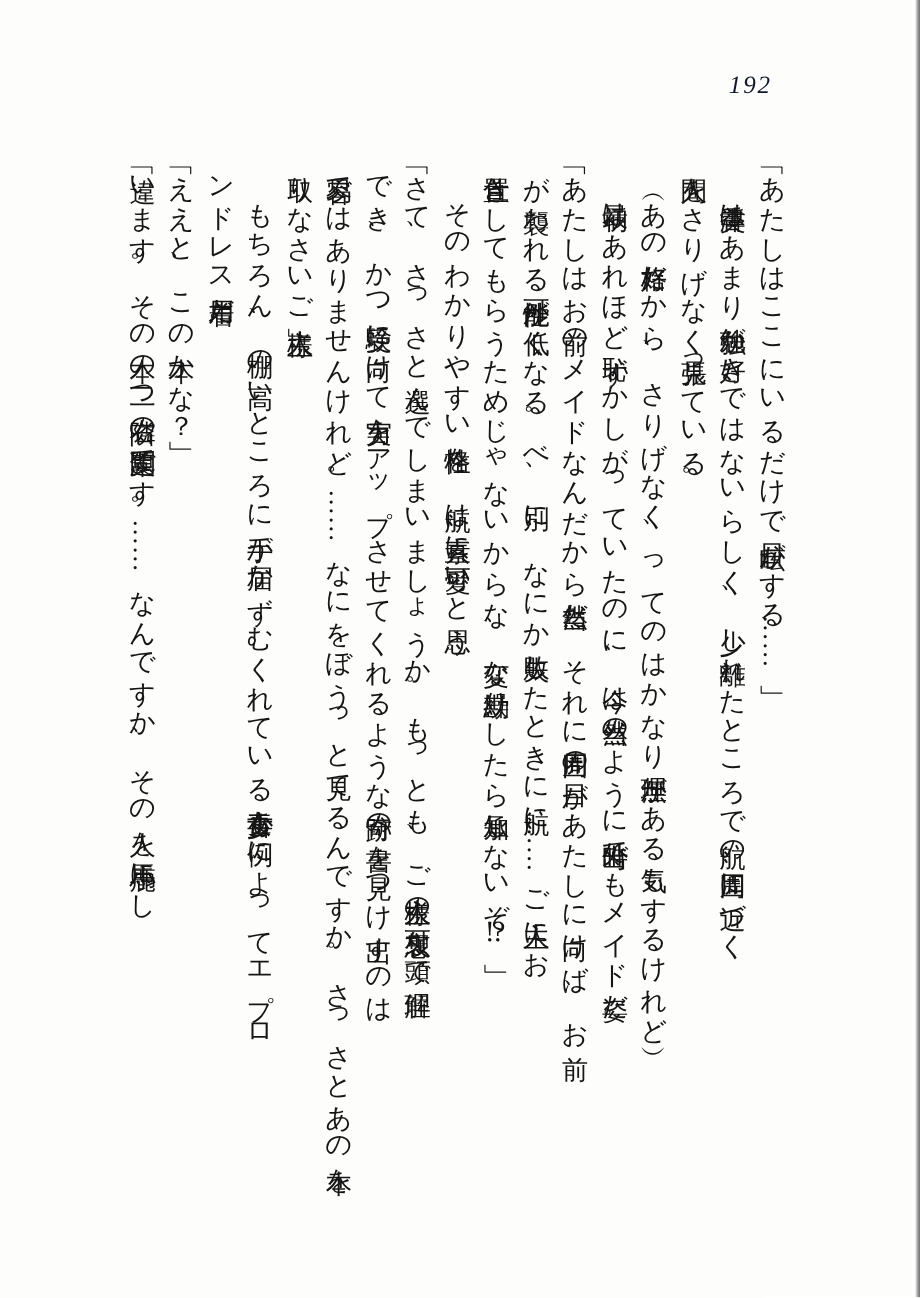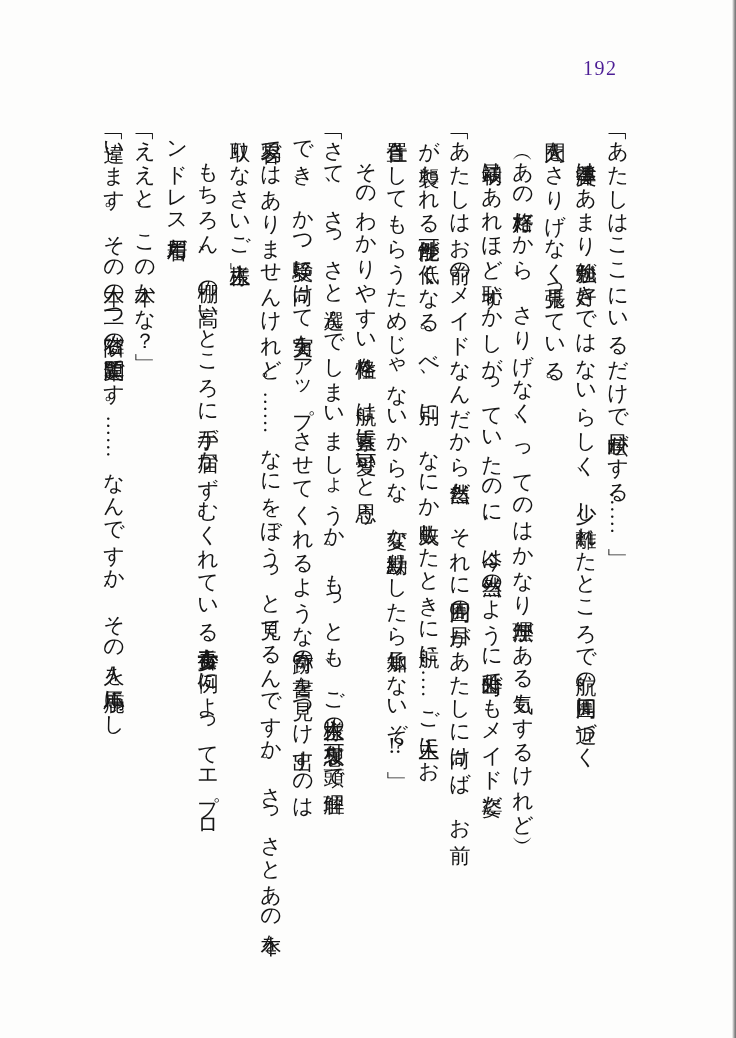--- a/index.html
+++ b/index.html
@@ -14,22 +14,23 @@
     background: #fdfdfc;
     overflow: hidden;
     font-family: "Liberation Serif", "DejaVu Serif", serif;
     color: #141414;
   }
   .pageno {
     position: absolute;
     left: 583px;
     top: 57px;
     font-size: 20px;
+    font-style: italic;
     letter-spacing: 1.5px;
-    color: #4c1d95;
+    color: #0f172a;
   }
   .vcol {
     position: absolute;
     top: 126px;
     writing-mode: vertical-rl;
     text-orientation: mixed;
     font-size: 21px;
     line-height: 21px;
     letter-spacing: 0.35px;
     white-space: nowrap;

